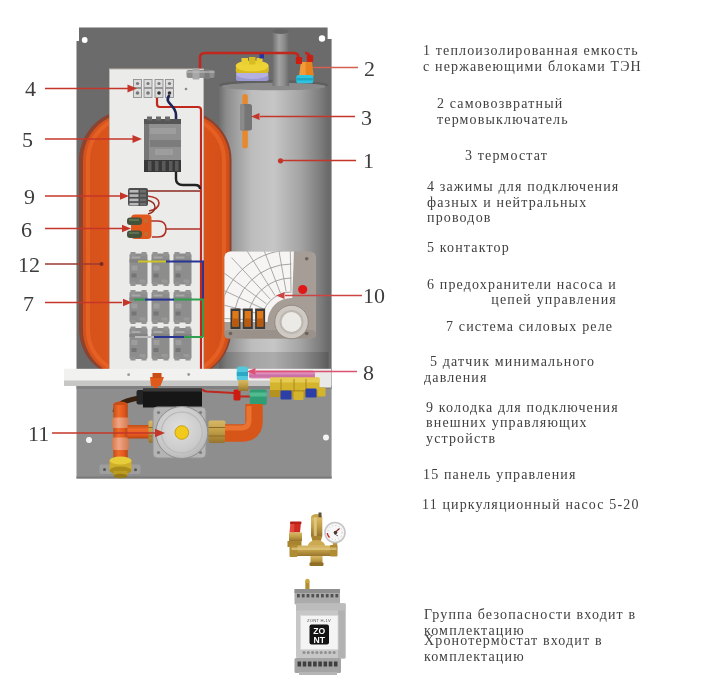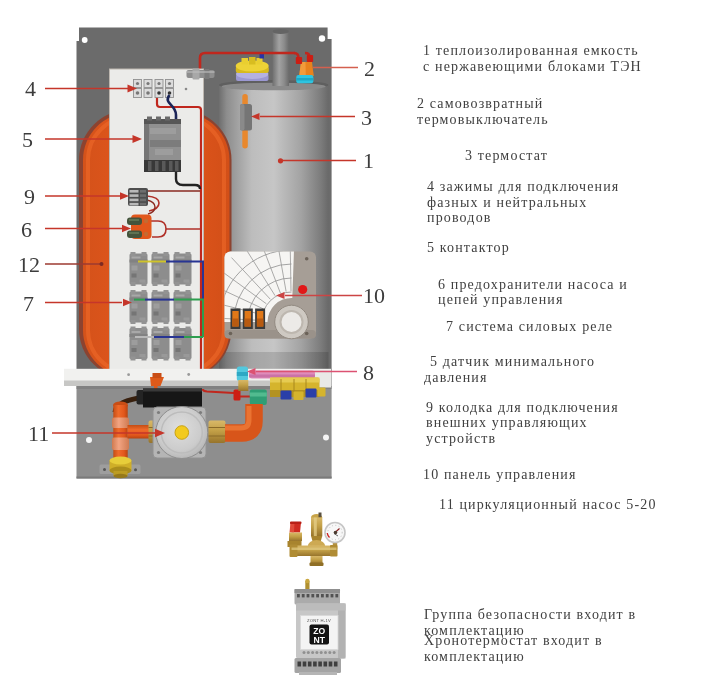--- a/index.html
+++ b/index.html
@@ -563,26 +563,26 @@
   <text x="28" y="441">11</text>
   <text x="364" y="75.5">2</text>
   <text x="361" y="125">3</text>
   <text x="363" y="167.5">1</text>
   <text x="363" y="302.5">10</text>
   <text x="363" y="379.5">8</text>
 </g>
 </svg>
 
 <div class="lbl" style="left:423px;top:43px;">1 теплоизолированная емкость<br>с нержавеющими блоками ТЭН</div>
-<div class="lbl" style="left:417px;top:96px;">2 самовозвратный<br>термовыключатель</div>
+<div class="lbl" style="left:437px;top:96px;">2 самовозвратный<br>термовыключатель</div>
 <div class="lbl" style="left:427px;top:148px;margin-left:38px;">3 термостат</div>
 <div class="lbl" style="left:427px;top:179px;">4 зажимы для подключения<br>фазных и нейтральных<br>проводов</div>
 <div class="lbl" style="left:427px;top:240px;">5 контактор</div>
-<div class="lbl" style="left:438px;top:276.5px;">6 предохранители насоса и<br>цепей управления</div>
+<div class="lbl" style="left:427px;top:276.5px;text-align:right;">6 предохранители насоса и<br>цепей управления</div>
 <div class="lbl" style="left:446px;top:319px;">7 система силовых реле</div>
 <div class="lbl" style="left:430px;top:354px;">5 датчик минимального</div>
 <div class="lbl" style="left:424px;top:369.5px;">давления</div>
 <div class="lbl" style="left:426px;top:399.5px;">9 колодка для подключения<br>внешних управляющих<br>устройств</div>
-<div class="lbl" style="left:423px;top:466.5px;">10 панель управления</div>
-<div class="lbl" style="left:422px;top:496.5px;margin-left:17px;">11 циркуляционный насос 5-20</div>
+<div class="lbl" style="left:423px;top:466.5px;">15 панель управления</div>
+<div class="lbl" style="left:422px;top:496.5px;">11 циркуляционный насос 5-20</div>
 <div class="lbl" style="left:424px;top:583px;margin-top:24px;">Группа безопасности входит в<br>комплектацию</div>
 <div class="lbl" style="left:424px;top:633px;">Хронотермостат входит в<br>комплектацию</div>
 </div>
 
 </body></html>

